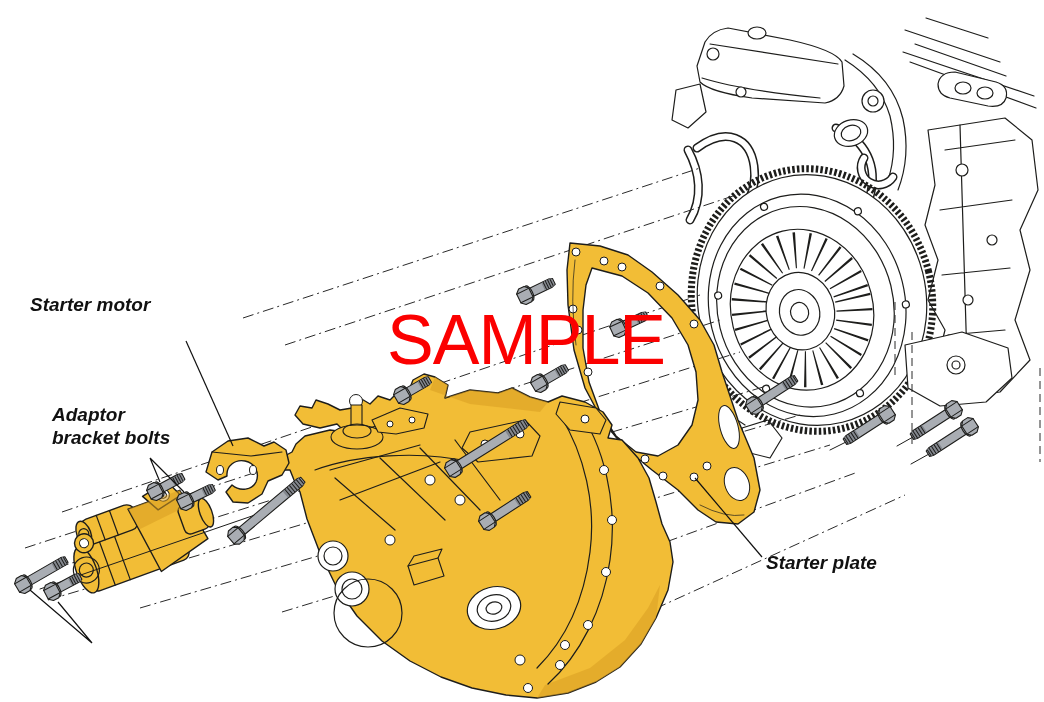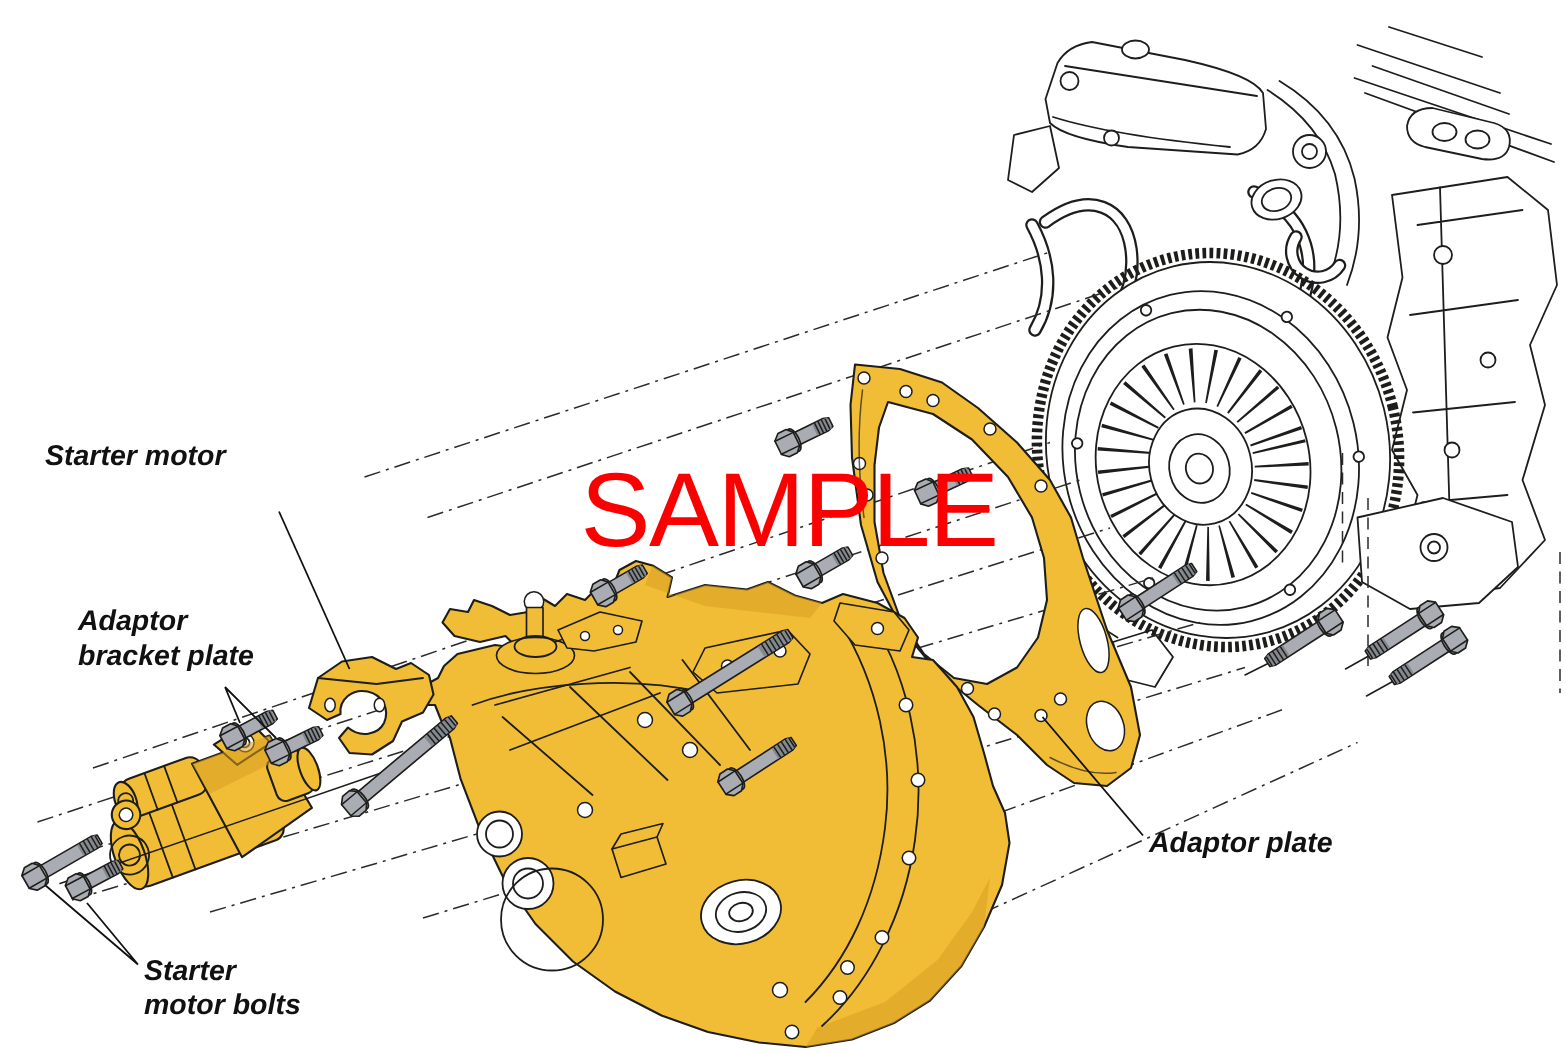--- a/index.html
+++ b/index.html
@@ -270,27 +270,23 @@
     <path class="ldr" d="M695,478 L762,557"></path>
   </g>
 </svg>
 
 <div class="callout" style="left:30px;top:293px;">
   <div>Starter motor</div>
 </div>
 
 <div class="callout" style="left:28px;top:403px;margin-left:24px;">
   <div>Adaptor</div>
-  <div>bracket plate</div>
-</div>
-
-<div class="callout" style="left:96px;top:636px;">
-  <div>Starter</div>
-  <div>motor bolts</div>
-</div>
+  <div>bracket bolts</div>
+</div>
+
 
 <div class="callout" style="left:766px;top:551px;">
-  <div>Adaptor plate</div>
+  <div>Starter plate</div>
 </div>
 
 <div id="watermark">SAMPLE</div>
 
 </div>
 
 </body></html>

